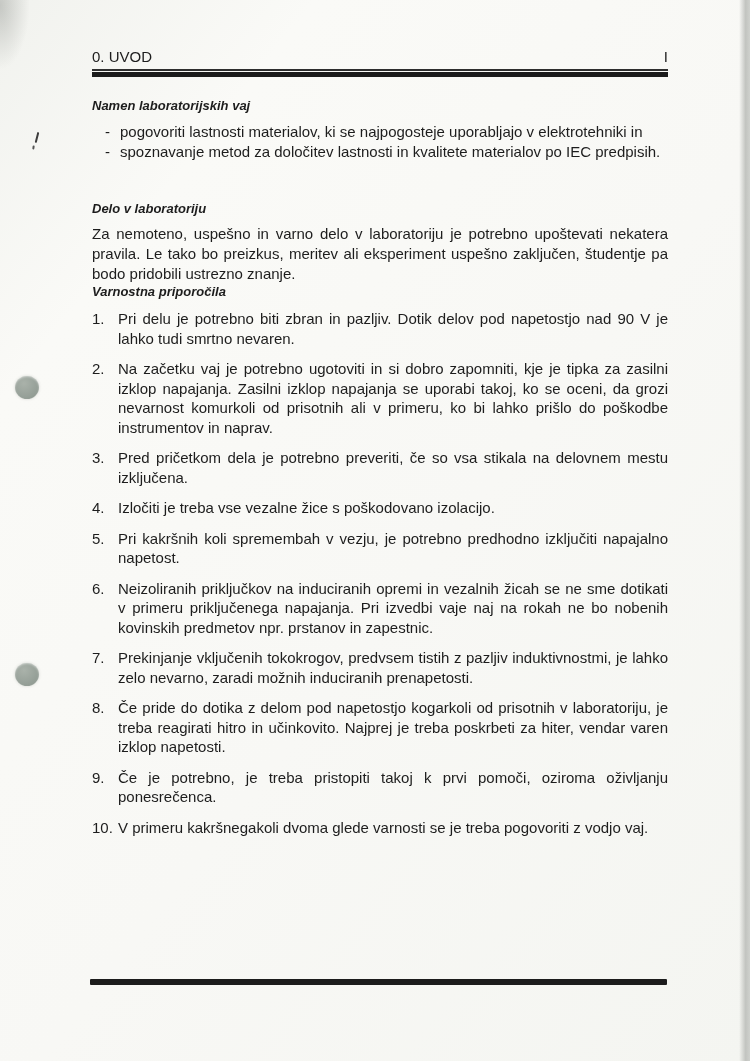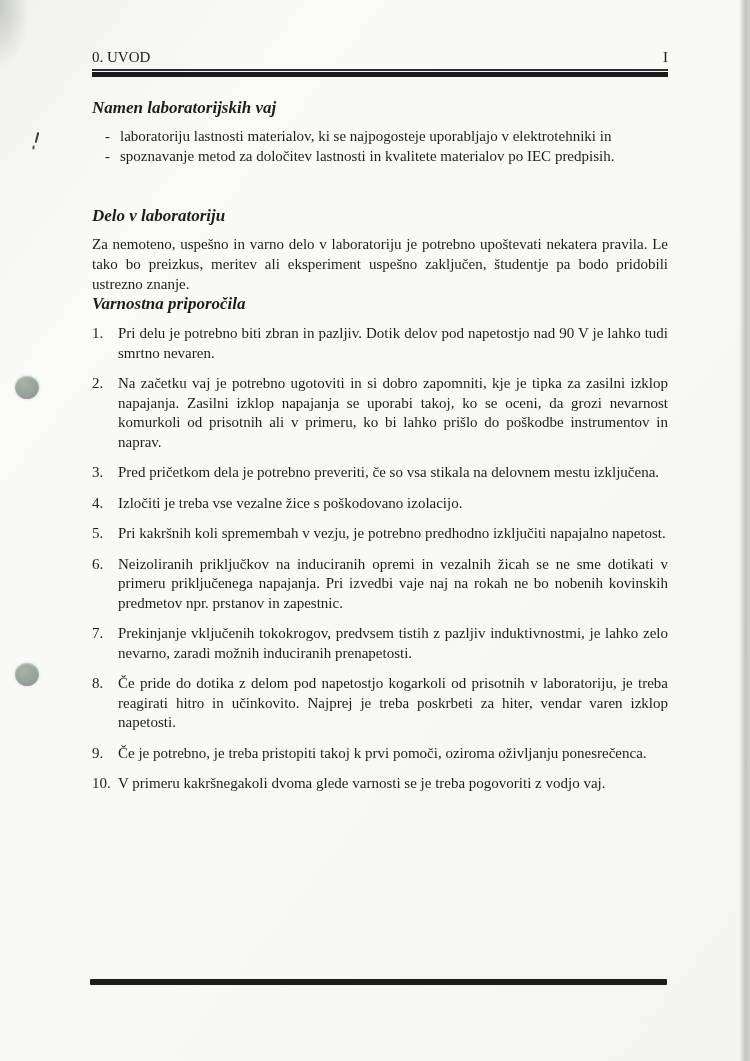--- a/index.html
+++ b/index.html
@@ -1,19 +1,19 @@
 <!DOCTYPE html>
 <html><head>
 <meta charset="utf-8">
 <style>
   html,body { margin:0; padding:0; }
   .page {
     position:relative; width:750px; height:1061px; overflow:hidden;
     background: linear-gradient(128deg, #f1f2ee 0%, #fafaf7 20%, #f8f8f5 55%, #f4f5f1 100%);
-    font-family:Liberation Serif, serif;
+    font-family:Liberation Sans, sans-serif;
     color:#1d1d1d;
   }
   .edge-right {
     position:absolute; right:0; top:0; width:11px; height:100%;
     background:linear-gradient(to right, rgba(130,132,128,0) 0%, #c2c4c0 60%, #cfd1cd 100%);
   }
   .corner-smudge {
     position:absolute; left:0; top:0; width:30px; height:70px;
     background:radial-gradient(ellipse at 0% 8%, rgba(85,90,85,0.28), rgba(0,0,0,0) 70%);
   }
@@ -37,21 +37,21 @@
 
   .running-header {
     margin-top:48px; display:flex; justify-content:space-between;
     font-size:15px; line-height:18px;
   }
   .rule-thin  { height:2px; background:#2e2e2e; margin-top:3px; }
   .rule-thick { height:5px; background:#1b1b1b; margin-top:1px; }
 
   .title { margin:26px 0 0 0; font-size:24px; font-weight:bold; letter-spacing:0.5px; }
 
-  .sec { margin:0; font-size:17px; font-weight:bold; font-style:italic; }
+  .sec { margin:0; font-size:13px; font-weight:bold; font-style:italic; }
   .sec-purpose { margin-top:21px; }
   .sec-labwork { margin-top:40px; }
   .sec-safety  { }
 
   .bullets { margin-top:9px; padding-left:13px; }
   .bullet { display:flex; font-size:15px; line-height:19.5px; }
   .bullet .marker { flex:0 0 15px; }
   .bullet .btext { flex:1; }
 
   .para { margin:8px 0 0 0; font-size:15px; line-height:20px; text-align:justify; }
@@ -83,21 +83,21 @@
       <span>I</span>
     </div>
     <div class="rule-thin"></div>
     <div class="rule-thick"></div>
 
 
     <h2 class="sec sec-purpose">Namen laboratorijskih vaj</h2>
     <div class="bullets">
       <div class="bullet">
         <span class="marker">-</span>
-        <span class="btext">laboratoriju lastnosti materialov, ki se najpogosteje uporabljajo v elektrotehniki in</span>
+        <span class="btext">pogovoriti lastnosti materialov, ki se najpogosteje uporabljajo v elektrotehniki in</span>
       </div>
       <div class="bullet">
         <span class="marker">-</span>
         <span class="btext">spoznavanje metod za določitev lastnosti in kvalitete materialov po IEC predpisih.</span>
       </div>
     </div>
 
     <h2 class="sec sec-labwork">Delo v laboratoriju</h2>
     <p class="para">Za nemoteno, uspešno in varno delo v laboratoriju je potrebno upoštevati nekatera pravila. Le tako bo preizkus, meritev ali eksperiment uspešno zaključen, študentje pa bodo pridobili ustrezno znanje.</p>
 

